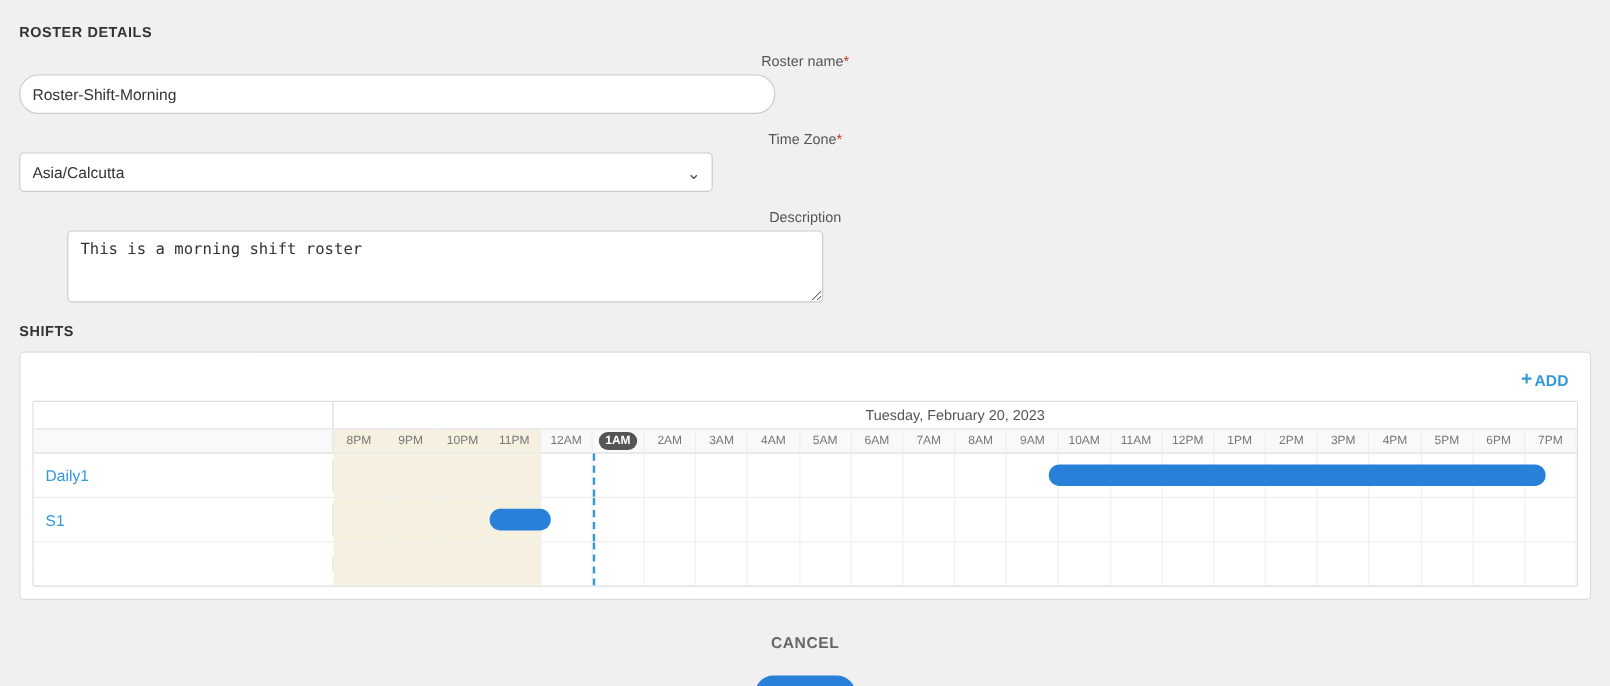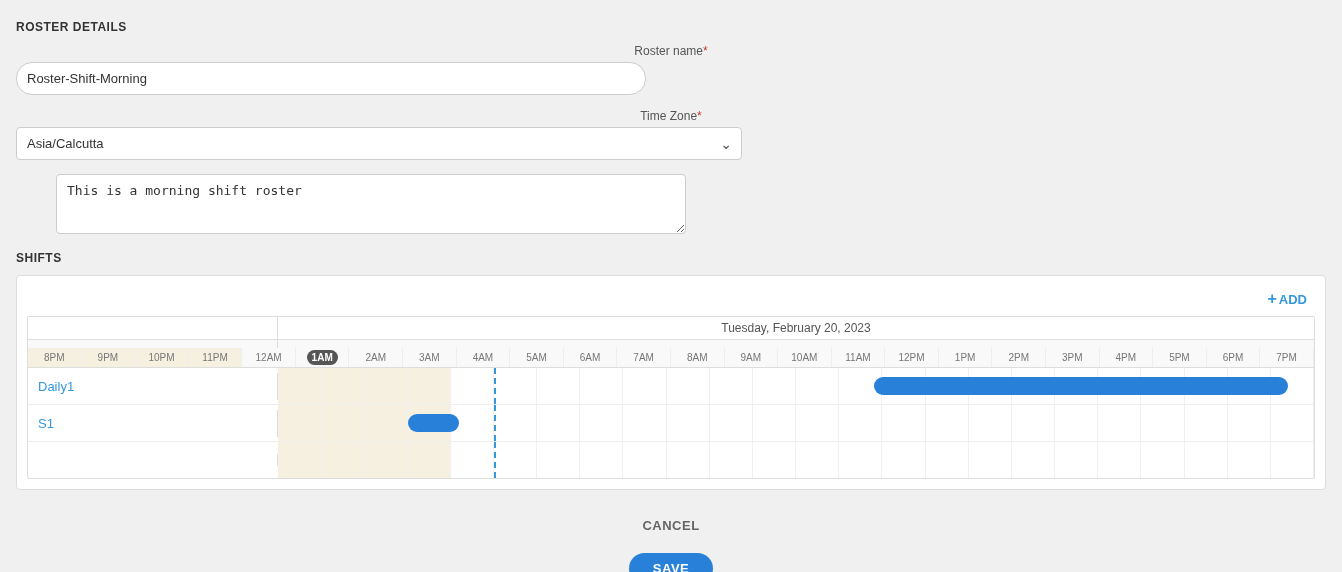--- a/index.html
+++ b/index.html
@@ -39,21 +39,21 @@
       width: 630px;
       padding: 8px 10px;
       border: 1px solid #ccc;
       border-radius: 16px;
       font-size: 13px;
       background: #fff;
       color: #333;
       outline: none;
     }
     .form-select-wrapper {
-      width: 726px;
+      width: 578px;
       position: relative;
       display: inline-block;
       border-radius: 16px;
     }
     .form-select {
       width: 100%;
       padding: 8px 32px 8px 10px;
       border: 1px solid #ccc;
       border-radius: 4px;
       font-size: 13px;
@@ -138,21 +138,20 @@
       text-align: center;
       font-size: 12px;
       color: #555;
       padding: 4px 0;
       font-weight: normal;
     }
     .timeline-hours-row {
       display: flex;
       background: #f9f9f9;
       border-bottom: 1px solid #ddd;
-      flex-direction: column;
     }
     .timeline-name-header {
       width: 250px;
       min-width: 250px;
       border-right: 1px solid #ddd;
       padding: 4px 8px;
       font-size: 12px;
       color: #999;
     }
     .hour-cells {
@@ -287,20 +286,21 @@
         <option>Asia/Calcutta</option>
         <option>UTC</option>
         <option>America/New_York</option>
         <option>Europe/London</option>
       </select>
       <span class="select-arrow">⌄</span>
     </div>
   </div>
 
   <div class="form-group">
+    <label class="form-label">Description</label>
     <textarea class="form-textarea" style="">This is a morning shift roster</textarea>
   </div>
 
   <div class="shifts-section">
     <div class="section-title">SHIFTS</div>
 
     <div class="shifts-container">
 
       <div class="add-bar">
         <button class="add-button">

